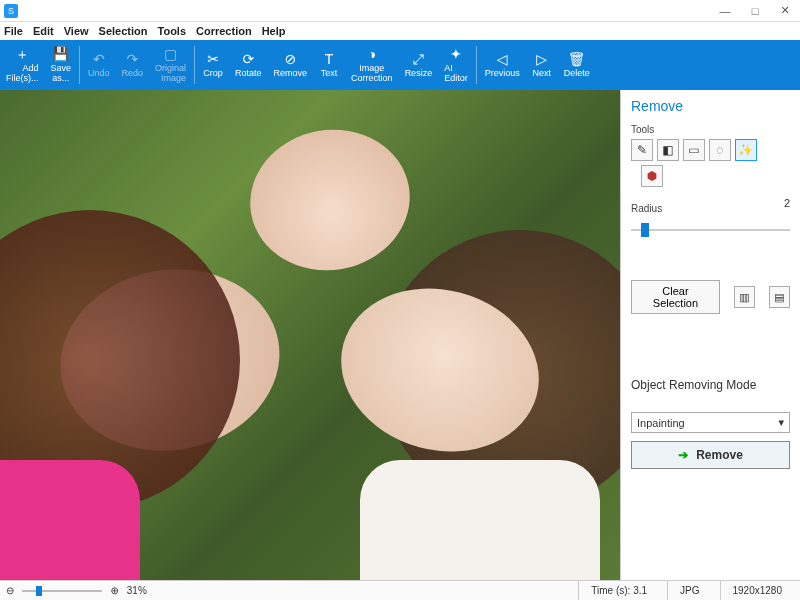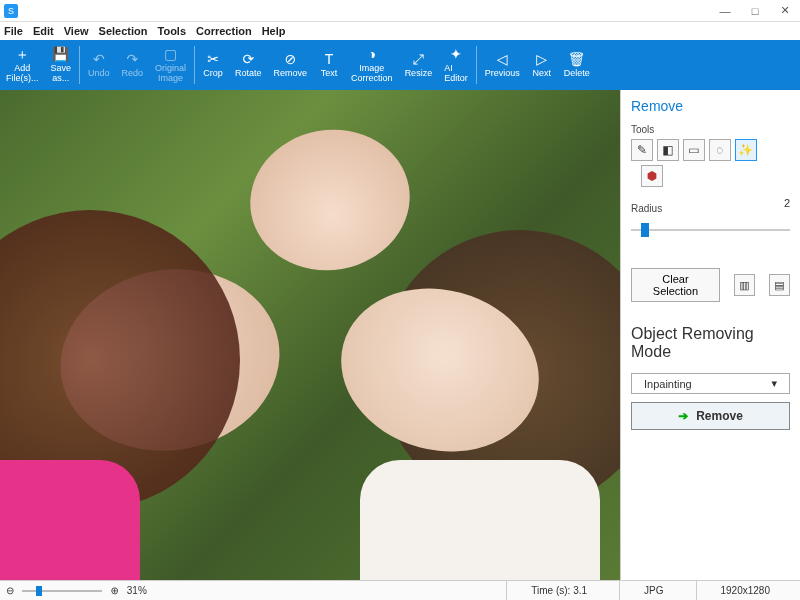--- a/index.html
+++ b/index.html
@@ -28,33 +28,33 @@
 .sidepanel { width: 180px; background: #fff; border-left: 1px solid #ccc; padding: 8px 10px; font-size: 11px; color: #333; }
 .sidepanel h3 { color: #0f80d7; font-weight: normal; font-size: 14px; margin-bottom: 10px; }
 .sidepanel .lbl { font-size: 10px; color: #444; margin: 6px 0 4px; }
 .tool-row { display: flex; gap: 4px; flex-wrap: wrap; }
 .tool-sq { width: 22px; height: 22px; border: 1px solid #aaa; background: #f8f8f8; display: flex; align-items: center; justify-content: center; font-size: 12px; }
 .tool-sq.active { border: 1px solid #2196f3; background: #e3f2fd; }
 .radius-row { display: flex; align-items: flex-start; justify-content: space-between; margin-top: 10px; }
 .slider { position: relative; height: 20px; margin: 2px 0 10px; }
 .slider-track { position: absolute; left: 0; right: 0; top: 9px; height: 2px; background: #ccc; }
 .slider-thumb { position: absolute; top: 3px; width: 8px; height: 14px; background: #0f80d7; }
-.clear-row { display: flex; gap: 14px; margin-top: 28px; align-items: center; }
+.clear-row { display: flex; gap: 14px; margin-top: 40px; align-items: center; }
 .btn { border: 1px solid #aaa; background: #f8f8f8; padding: 4px 8px; font-size: 11px; }
 .small-sq { width: 22px; height: 22px; border: 1px solid #aaa; background: #f8f8f8; display:flex;align-items:center;justify-content:center;font-size:11px;}
-.mode-lbl { margin-top: 23px; font-size: 16px; }
-.dropdown { border: 1px solid #aaa; background: #fff; padding: 3px 12px; font-size: 11px; margin-top: 12px; display: flex; justify-content: space-between; align-items: center; }
+.mode-lbl { margin-top: 64px; font-size: 12px; }
+.dropdown { border: 1px solid #aaa; background: #fff; padding: 3px 5px; font-size: 11px; margin-top: 20px; display: flex; justify-content: space-between; align-items: center; }
 .remove-btn { border: 1px solid #888; background: #eef3f7; padding: 6px 4px; margin-top: 8px; display: flex; align-items: center; justify-content: center; gap: 8px; font-weight: bold; font-size: 12px; }
 .remove-btn .arrow { color: #0a0; }
 .statusbar { height: 20px; border-top: 1px solid #ccc; background: #fafafa; display: flex; align-items: center; font-size: 10px; color: #333; padding: 0 6px; gap: 8px; }
 .statusbar .zoom-slider { position: relative; width: 80px; height: 14px; }
 .statusbar .zoom-slider .tr { position: absolute; left: 0; right: 0; top: 6px; height: 2px; background: #bbb; }
 .statusbar .zoom-slider .th { position: absolute; top: 2px; left: 14px; width: 6px; height: 10px; background: #0f80d7; }
 .statusbar .spacer { flex: 1; }
-.statusbar .cell { border-left: 1px solid #ccc; padding: 0 24px; height: 100%; display: flex; align-items: center; }
+.statusbar .cell { border-left: 1px solid #ccc; padding: 0 12px; height: 100%; display: flex; align-items: center; }
 </style>
 </head>
 <body>
 
 <div class="titlebar">
   <div class="app-icon">S</div>
   <div class="spacer"></div>
   <div class="win-btn">—</div>
   <div class="win-btn">□</div>
   <div class="win-btn">✕</div>
@@ -66,40 +66,40 @@
   <span>View</span>
   <span>Selection</span>
   <span>Tools</span>
   <span>Correction</span>
   <span>Help</span>
 </div>
 
 <div class="toolbar">
   <div class="tool-btn">
       <span class="ico">＋</span>
-      <span style="white-space:pre;text-align:center">Add
+      <span style="white-space:pre;text-align:right">Add
 File(s)...</span>
     </div>
   <div class="tool-btn">
       <span class="ico">💾</span>
       <span style="white-space:pre;text-align:center">Save
 as...</span>
     </div>
   <div class="tool-sep"></div>
   <div class="tool-btn disabled">
       <span class="ico">↶</span>
       <span>Undo</span>
     </div>
   <div class="tool-btn disabled">
       <span class="ico">↷</span>
       <span>Redo</span>
     </div>
   <div class="tool-btn disabled">
       <span class="ico">▢</span>
-      <span style="white-space:pre;text-align:center">Original
+      <span style="white-space:pre;text-align:right">Original
 Image</span>
     </div>
   <div class="tool-sep"></div>
   <div class="tool-btn">
       <span class="ico">✂</span>
       <span>Crop</span>
     </div>
   <div class="tool-btn">
       <span class="ico">⟳</span>
       <span>Rotate</span>

